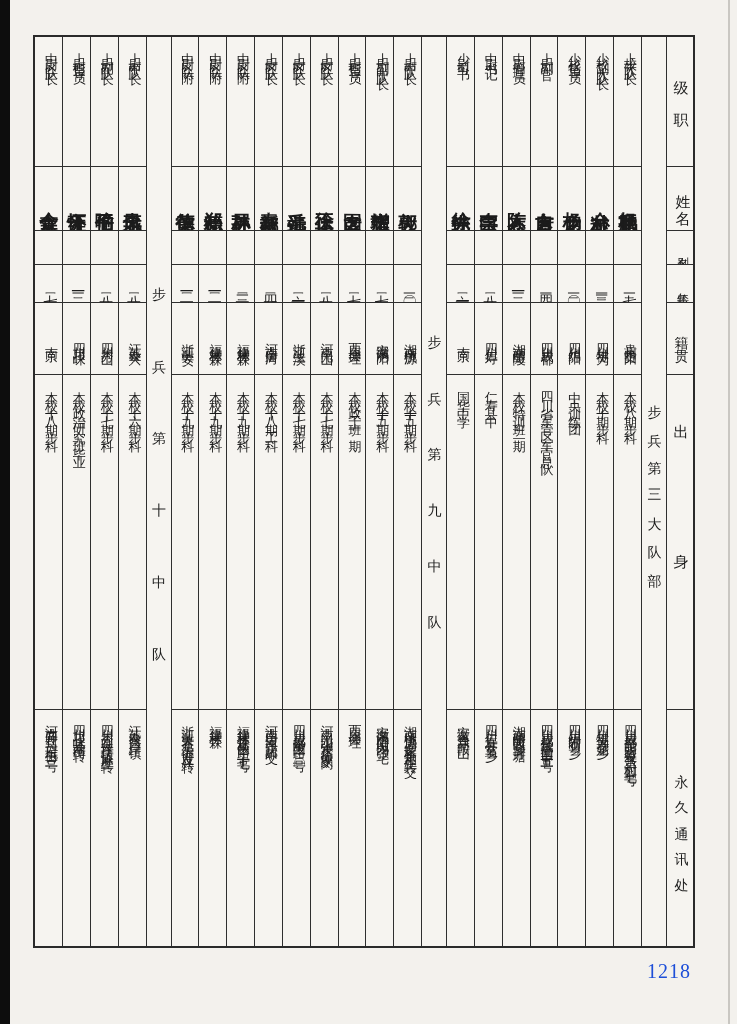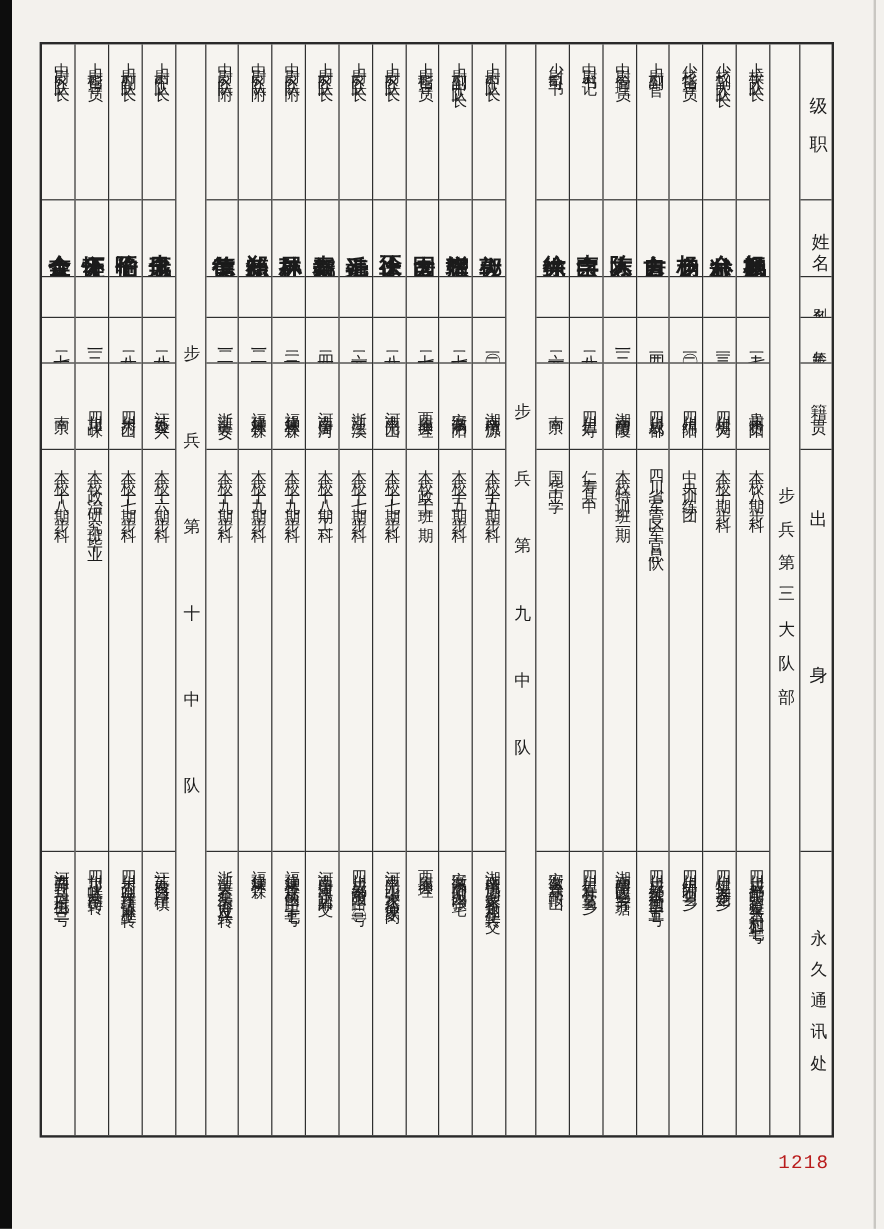--- a/index.html
+++ b/index.html
@@ -49,22 +49,22 @@
   .hdr.address{font-size:14px;letter-spacing:26px;text-align:center;padding-top:0;}
   
   .section-cell{
     flex:1 1 auto;border-bottom:none;font-size:14px;text-align:center;padding-right:4px;
   }
   .sec-0 .section-cell{letter-spacing:28px;}
   .sec-1 .section-cell{letter-spacing:56px;}
   .sec-2 .section-cell{letter-spacing:72px;}
   .page-number{
     position:absolute;top:960px;right:46px;
-    font-family:Liberation Mono, monospace;
-    font-size:16px;color:#b91c1c;letter-spacing:1px;
+    font-family:Liberation Serif, serif;
+    font-size:20px;color:#1d4ed8;letter-spacing:1px;
   }
 </style>
 </head>
 <body>
 
 <div class="scan-bar-left"></div>
 <div class="scan-line-right"></div>
 
 <div class="roster-table" id="roster-table">
   <div class="col header-col">

